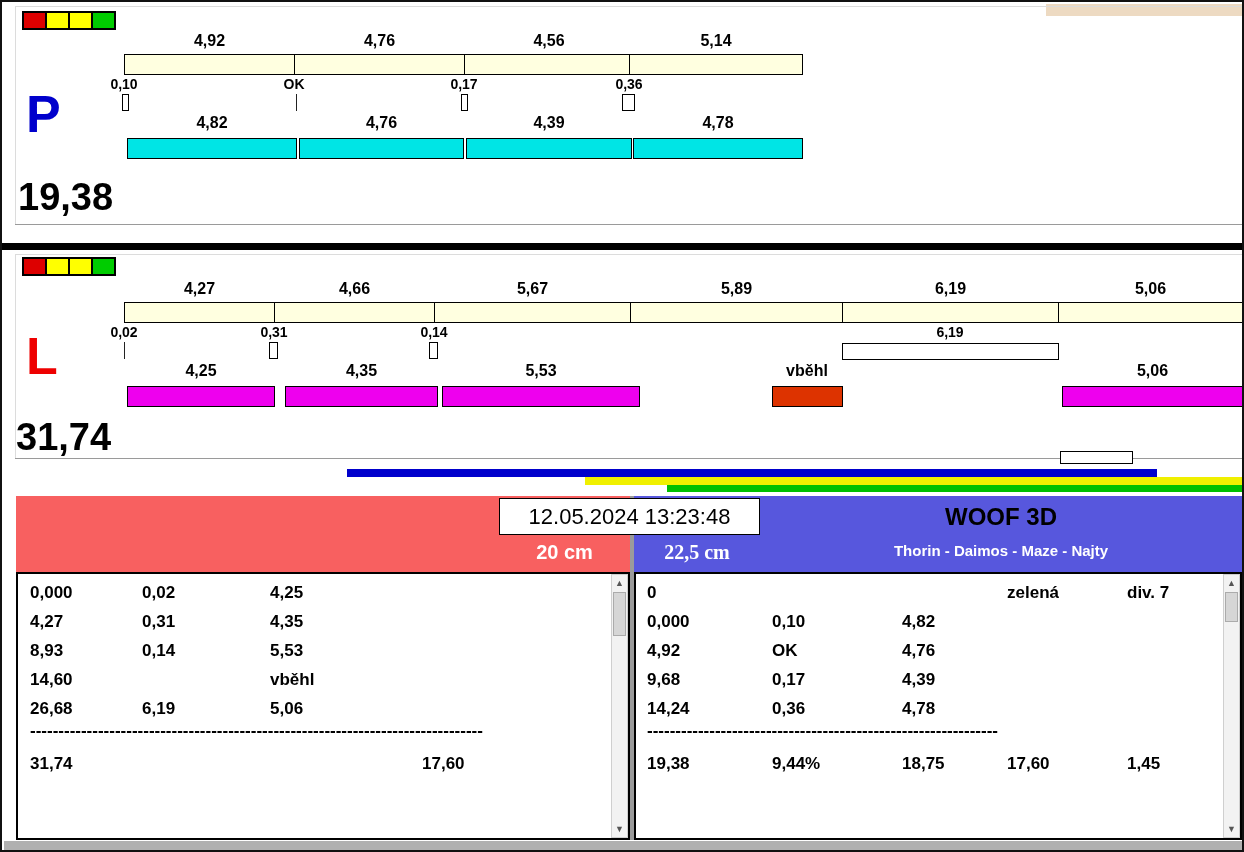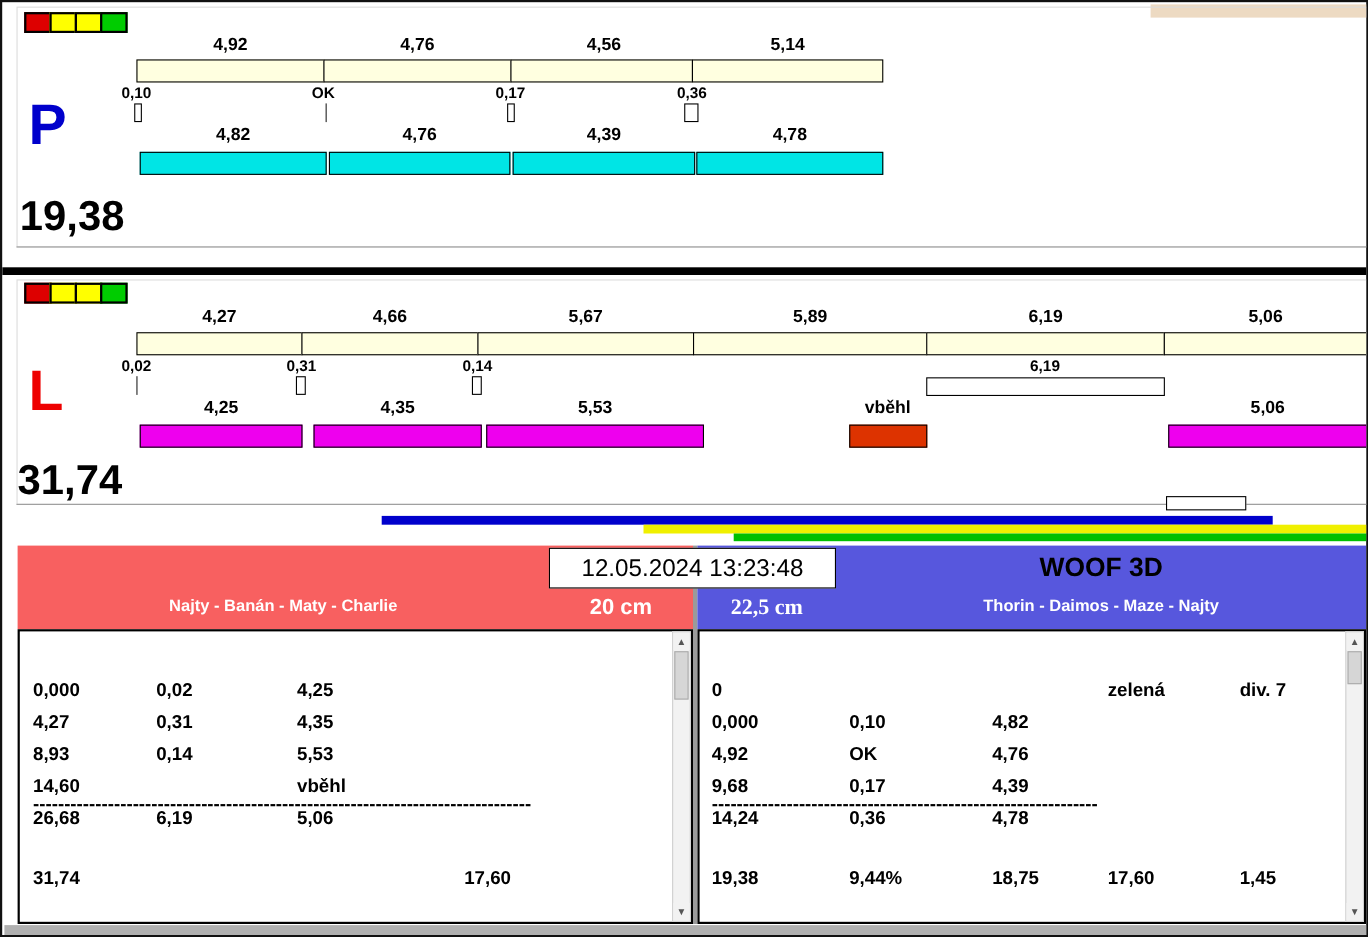--- a/index.html
+++ b/index.html
@@ -23,21 +23,21 @@
   .hline { position:absolute; height:1px; background:#9a9a9a; }
   .divider { position:absolute; left:0; width:1244px; height:7px; background:#000; }
   .pbar { position:absolute; height:8px; }
   .team-header { position:absolute; height:76px; }
   .team-name { position:absolute; font-size:24px; font-weight:bold; color:#000; text-align:center; }
   .team-members { position:absolute; font-size:15px; font-weight:bold; color:#fff; text-align:center; }
   .team-height { position:absolute; font-size:20px; font-weight:bold; color:#fff; text-align:center; }
   .timestamp { position:absolute; background:#fff; border:1px solid #000; font-size:22px; text-align:center; line-height:35px; color:#000; z-index:5; }
   .rtable { position:absolute; background:#fff; border:2px solid #000; }
   .trow { position:absolute; display:flex; font-size:17px; font-weight:bold; color:#000; white-space:pre; z-index:2; }
-  .trow > span { flex:none;margin-top:35px; }
+  .trow > span { flex:none; }
   .lc1{width:112px}.lc2{width:128px}.lc3{width:152px}.lc4{width:130px}
   .rc1{width:125px}.rc2{width:130px}.rc3{width:105px}.rc4{width:120px}
   .scrollbar { position:absolute; width:17px; background:#f2f2f2; border:1px solid #cfcfcf; z-index:4; }
   .sb-btn { position:absolute; left:0; right:0; height:16px; display:flex; align-items:center; justify-content:center; font-size:9px; color:#555; background:#f2f2f2; cursor:default; }
   .sb-down { bottom:0; }
   .sb-thumb { position:absolute; left:1px; right:1px; top:17px; height:44px; background:#d6d6d6; border:1px solid #ababab; }
 </style>
 </head>
 <body>
 
@@ -147,21 +147,20 @@
   <div class="pbar" style="left:345px;top:467px;width:810px;background:var(--progress-blue,#0000cc);"></div>
   <div class="pbar" style="left:583px;top:475px;width:660px;background:var(--progress-yellow,#f0f000);"></div>
   <div class="pbar" style="left:665px;top:483px;width:578px;height:7px;background:var(--progress-green,#00c000);"></div>
 
   <div class="abs" style="left:628px;top:494px;width:4px;height:344px;background:#9a9a9a;"></div>
   <div class="abs" style="left:2px;top:839px;width:1240px;height:11px;background:#b0b0b0;"></div>
 
   <div class="team-header" style="left:14px;top:494px;width:614px;background:var(--team-left-header,#f86060);"></div>
   <div class="team-header" style="left:632px;top:494px;width:608px;background:var(--team-right-header,#5757dd);"></div>
 
-  <div class="team-members" style="left:14px;top:540px;width:483px;">Najty - Banán - Maty - Charlie</div>
   <div class="team-height" style="left:497px;top:539px;width:131px;">20 cm</div>
 
   <div class="team-name" style="left:758px;top:501px;width:482px;">WOOF 3D</div>
   <div class="team-height" style="left:632px;top:539px;width:126px;font-family:Liberation Serif, serif;">22,5 cm</div>
   <div class="team-members" style="left:758px;top:540px;width:482px;">Thorin - Daimos - Maze - Najty</div>
 
   <div class="timestamp" style="left:497px;top:496px;width:261px;height:37px;">12.05.2024 13:23:48</div>
 
   <div class="rtable" style="left:14px;top:570px;width:614px;height:268px;"></div>
 

